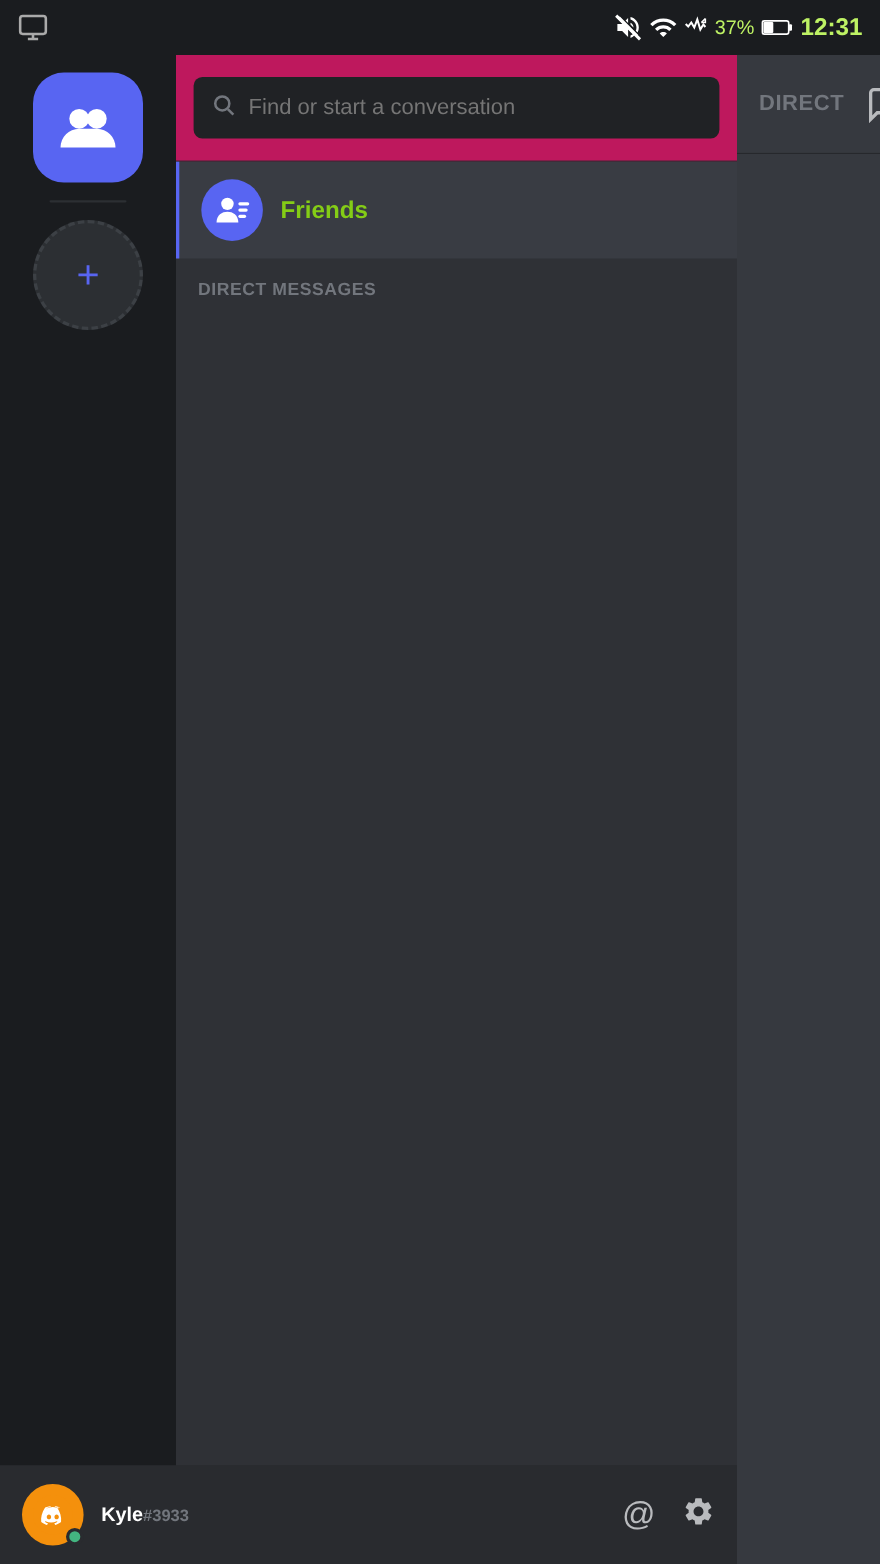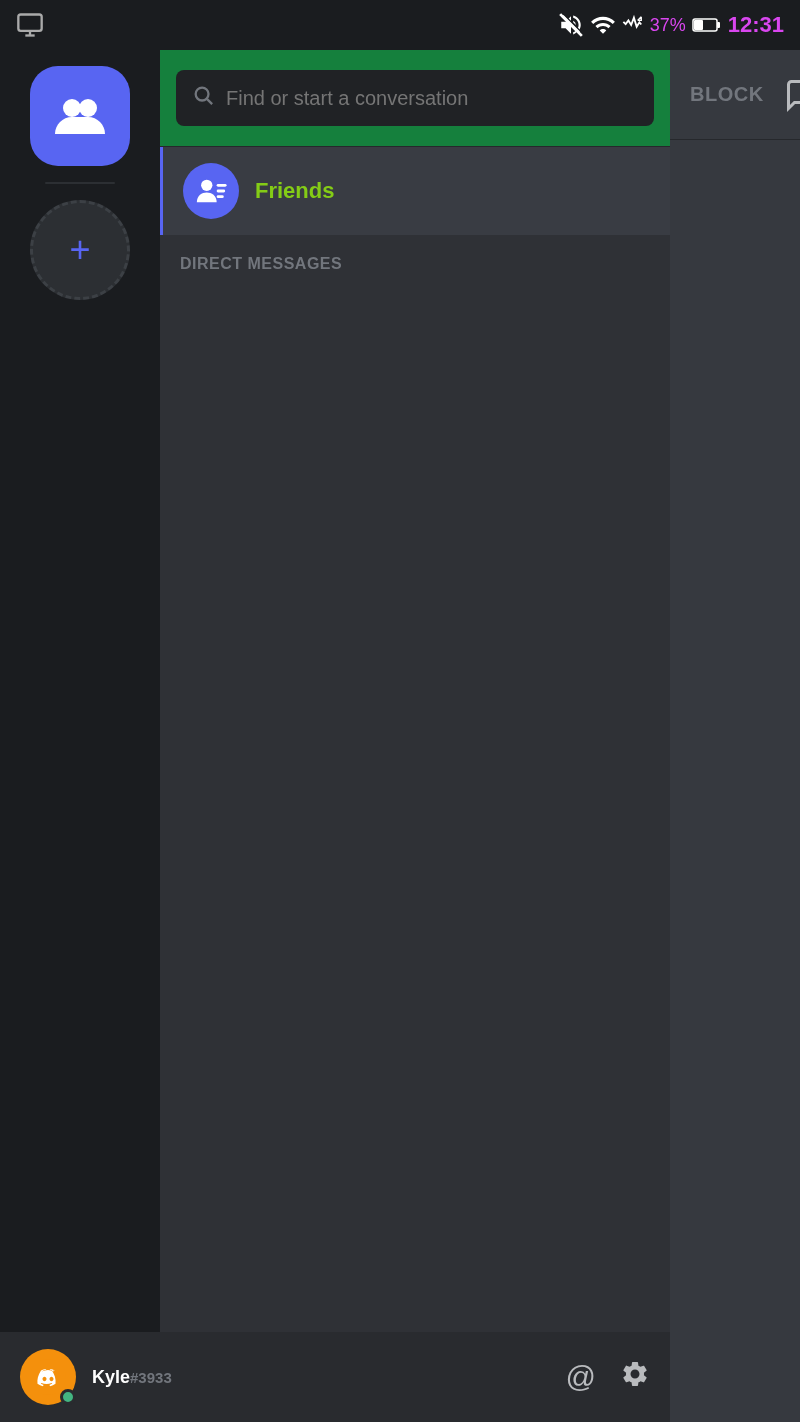--- a/index.html
+++ b/index.html
@@ -30,21 +30,21 @@
       height: 50px;
       display: flex;
       align-items: center;
     }
     .status-icons {
       display: flex;
       align-items: center;
       gap: 6px;
     }
     .status-text {
-      color: #d946ef;
+      color: #bef264;
       font-size: 18px;
       font-weight: 500;
     }
 
     
     .main-layout {
       display: flex;
       width: 800px;
       height: 1372px; 
     }
@@ -99,21 +99,21 @@
       width: 510px;
       background: #2f3136;
       display: flex;
       flex-direction: column;
       flex-shrink: 0;
     }
 
     
     .search-bar {
       padding: 20px 16px;
-      background: #15803d;
+      background: #be185d;
       border-bottom: 1px solid #26282c;
     }
     .search-input-wrapper {
       background: #202225;
       border-radius: 8px;
       display: flex;
       align-items: center;
       padding: 14px 16px;
       gap: 12px;
     }
@@ -372,21 +372,21 @@
             <path d="M19.14,12.94c0.04-0.3,0.06-0.61,0.06-0.94c0-0.32-0.02-0.64-0.07-0.94l2.03-1.58c0.18-0.14,0.23-0.41,0.12-0.61 l-1.92-3.32c-0.12-0.22-0.37-0.29-0.59-0.22l-2.39,0.96c-0.5-0.38-1.03-0.7-1.62-0.94L14.4,2.81c-0.04-0.24-0.24-0.41-0.48-0.41 h-3.84c-0.24,0-0.43,0.17-0.47,0.41L9.25,5.35C8.66,5.59,8.12,5.92,7.63,6.29L5.24,5.33c-0.22-0.08-0.47,0-0.59,0.22L2.74,8.87 C2.62,9.08,2.66,9.34,2.86,9.48l2.03,1.58C4.84,11.36,4.8,11.69,4.8,12s0.02,0.64,0.07,0.94l-2.03,1.58 c-0.18,0.14-0.23,0.41-0.12,0.61l1.92,3.32c0.12,0.22,0.37,0.29,0.59,0.22l2.39-0.96c0.5,0.38,1.03,0.7,1.62,0.94l0.36,2.54 c0.05,0.24,0.24,0.41,0.48,0.41h3.84c0.24,0,0.44-0.17,0.47-0.41l0.36-2.54c0.59-0.24,1.13-0.56,1.62-0.94l2.39,0.96 c0.22,0.08,0.47,0,0.59-0.22l1.92-3.32c0.12-0.22,0.07-0.47-0.12-0.61L19.14,12.94z M12,15.6c-1.98,0-3.6-1.62-3.6-3.6 s1.62-3.6,3.6-3.6s3.6,1.62,3.6,3.6S13.98,15.6,12,15.6z"></path>
           </svg>
         </span>
       </div>
     </div>
   </div>
 
   <div class="right-panel">
 
     <div class="right-panel-header">
-      <span class="blocked-text">BLOCK</span>
+      <span class="blocked-text">DIRECT</span>
 
       <svg style="margin-left:20px;" width="36" height="36" viewBox="0 0 24 24" fill="none" stroke="#b9bbbe" stroke-width="2">
         <path d="M21 15a2 2 0 0 1-2 2H7l-4 4V5a2 2 0 0 1 2-2h14a2 2 0 0 1 2 2z"></path>
         <polyline points="17 8 17 8"></polyline>
       </svg>
     </div>
 
     <div class="right-panel-icons">
 
       <span style="color:#72767d;font-size:30px;">

